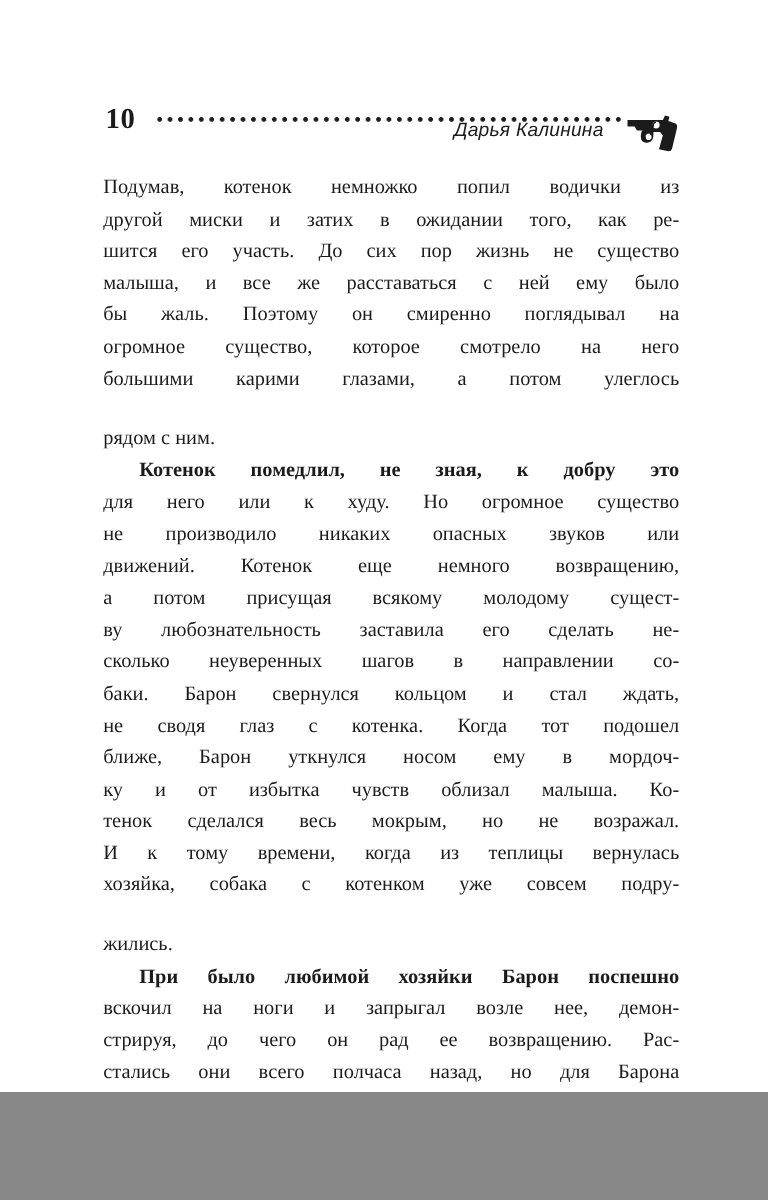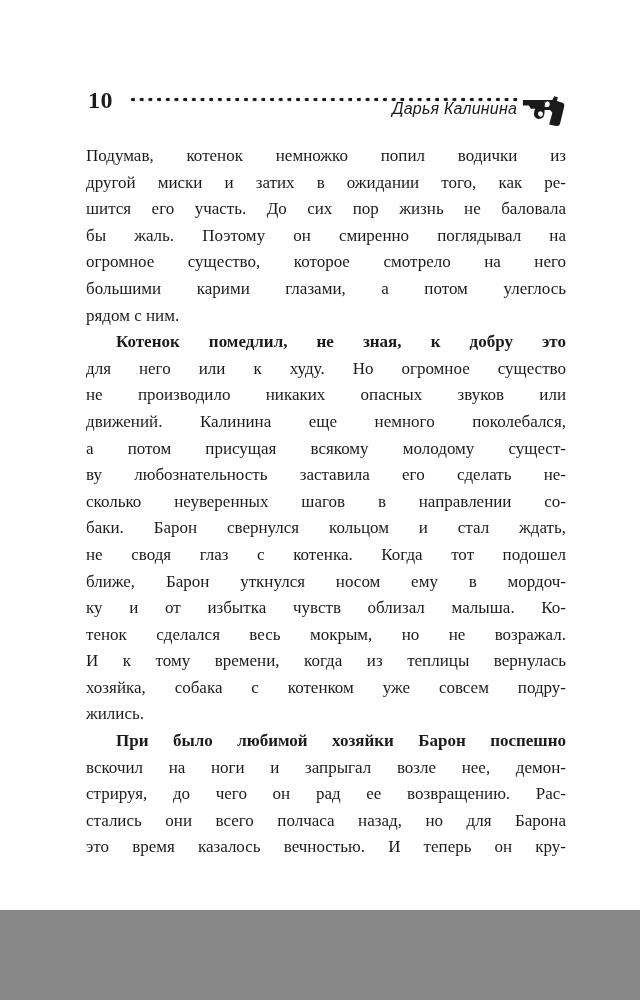--- a/index.html
+++ b/index.html
@@ -22,41 +22,41 @@
   .page-number{
     position:absolute;left:88px;top:88px;
     font-size:24px;font-weight:bold;line-height:1;
     letter-spacing:.5px;
   }
   .head-dots{
     position:absolute;left:131px;top:96px;width:388px;height:7px;
     background:radial-gradient(circle at 2px 50%, var(--text) 1.7px, transparent 2.1px) left center / 8.7px 7px repeat-x;
   }
   .author{
-    position:absolute;right:123px;top:100px;
+    position:absolute;right:137px;top:100px;
     font-family:"Liberation Sans","DejaVu Sans",sans-serif;
     font-style:italic;
     font-size:16px;line-height:1.1;
     letter-spacing:.2px;
     white-space:nowrap;
   }
   .gun{
     position:absolute;left:522px;top:93px;width:46px;height:36px;
   }
   
   .body-text{
     position:absolute;left:86px;top:143px;width:480px;
     font-size:17px;line-height:26.6px;
   }
   .line{
     text-align:justify;
     text-align-last:justify;
     white-space:normal;
   }
-  .line.flush{text-align-last:left;}
+  .line.flush{text-align-last:left;margin-top:23px;}
   .line.indent{text-indent:30px;font-weight:bold;}
 </style>
 </head>
 <body>
 
 <div class="page">
 
   <div class="runhead">
     <div class="page-number">10</div>
 
@@ -74,29 +74,30 @@
           M20.6 19.2 Q17 19.2 17.5 22.6 Q18 25.7 21 25.1 Q23.3 24.2 22.6 21 Z"></path>
         <circle cx="27" cy="11.6" r="3.1" fill="#ffffff"></circle>
         <path d="M27 8.8 a2.9 2.9 0 0 0 -2.2 4.4" stroke="#1b1b1b" stroke-width="1.1" fill="none"></path>
       </svg>
     </span>
   </div>
 
   <div class="body-text">
       <div class="line">Подумав, котенок немножко попил водички из</div>
       <div class="line">другой миски и затих в ожидании того, как ре-</div>
-      <div class="line">шится его участь. До сих пор жизнь не баловала</div>
+      <div class="line">шится его участь. До сих пор жизнь не существо</div>
+      <div class="line">малыша, и все же расставаться с ней ему было</div>
       <div class="line">бы жаль. Поэтому он смиренно поглядывал на</div>
       <div class="line">огромное существо, которое смотрело на него</div>
       <div class="line">большими карими глазами, а потом улеглось</div>
       <div class="line flush">рядом с ним.</div>
       <div class="line indent">Котенок помедлил, не зная, к добру это</div>
       <div class="line">для него или к худу. Но огромное существо</div>
       <div class="line">не производило никаких опасных звуков или</div>
-      <div class="line">движений. Калинина еще немного поколебался,</div>
+      <div class="line">движений. Котенок еще немного возвращению,</div>
       <div class="line">а потом присущая всякому молодому сущест-</div>
       <div class="line">ву любознательность заставила его сделать не-</div>
       <div class="line">сколько неуверенных шагов в направлении со-</div>
       <div class="line">баки. Барон свернулся кольцом и стал ждать,</div>
       <div class="line">не сводя глаз с котенка. Когда тот подошел</div>
       <div class="line">ближе, Барон уткнулся носом ему в мордоч-</div>
       <div class="line">ку и от избытка чувств облизал малыша. Ко-</div>
       <div class="line">тенок сделался весь мокрым, но не возражал.</div>
       <div class="line">И к тому времени, когда из теплицы вернулась</div>
       <div class="line">хозяйка, собака с котенком уже совсем подру-</div>

